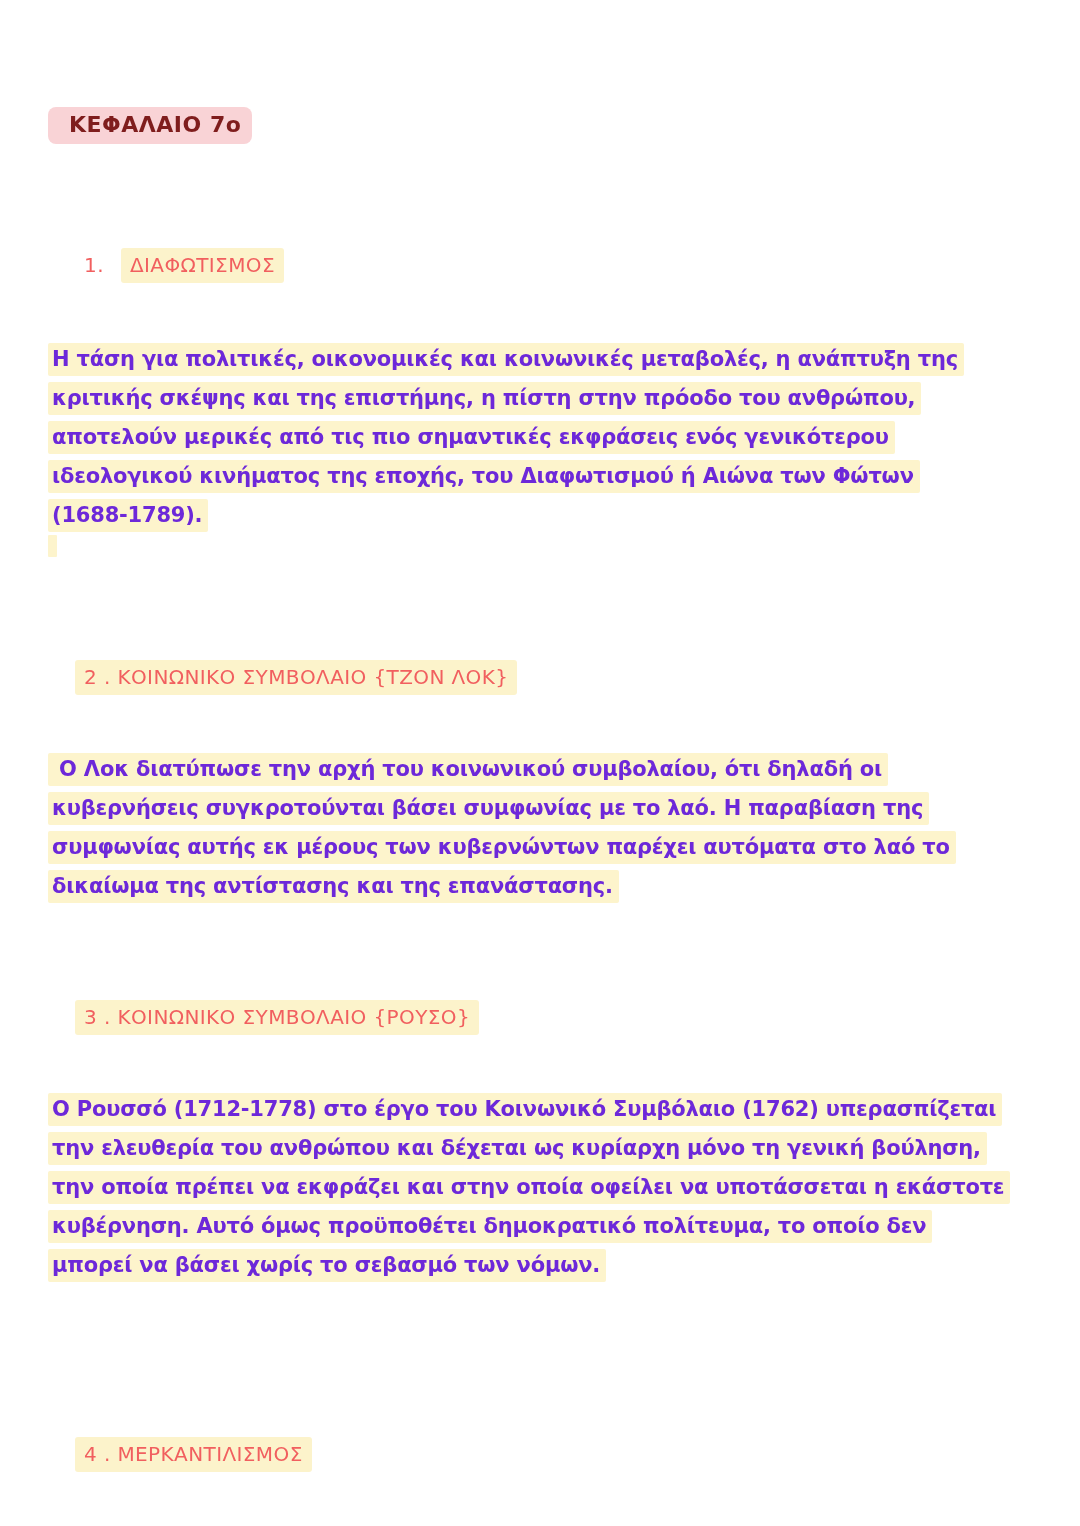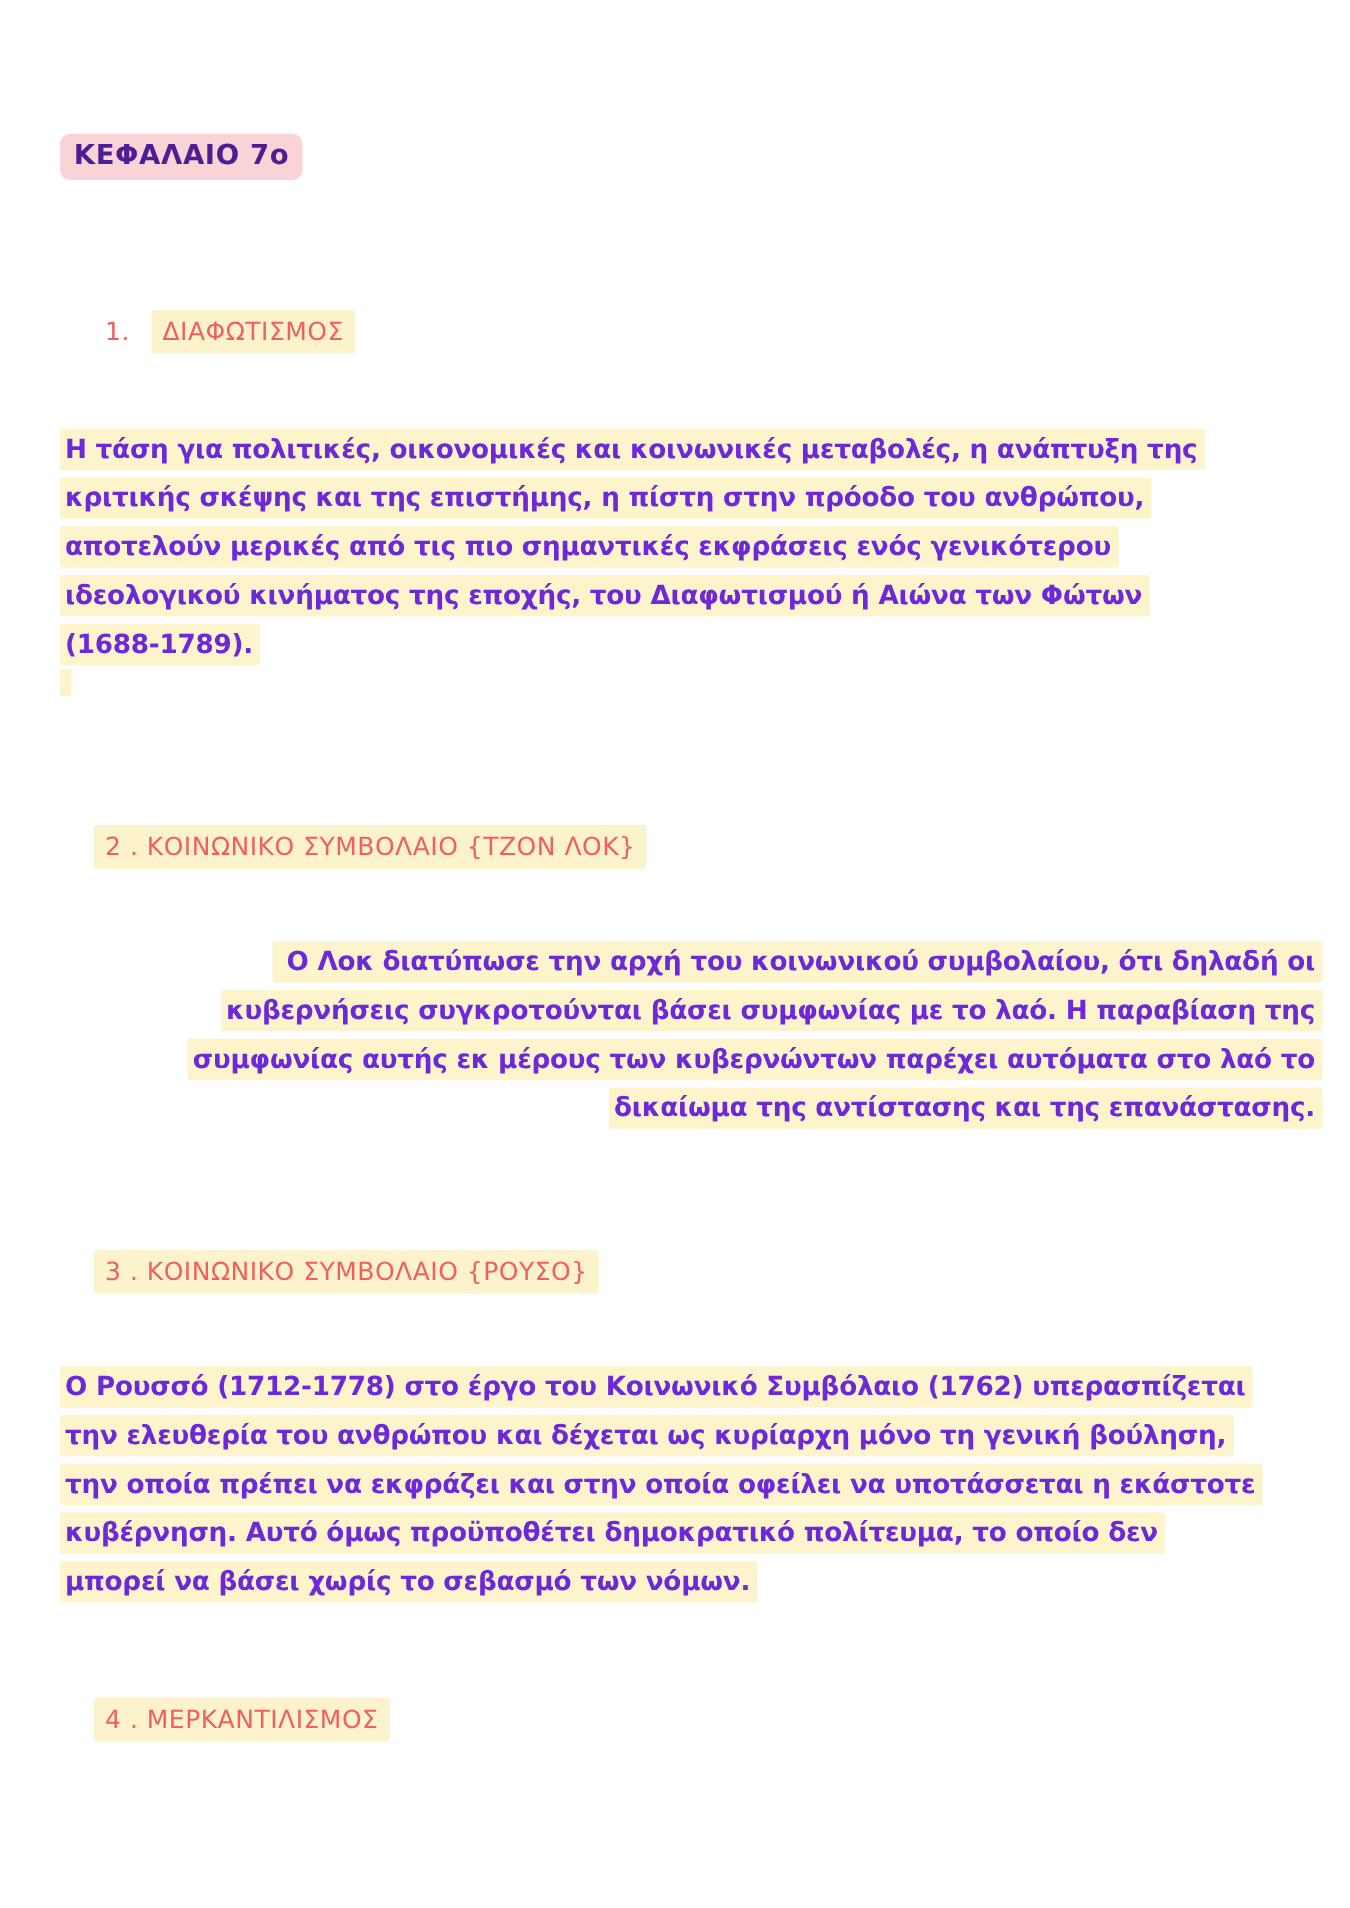--- a/index.html
+++ b/index.html
@@ -20,22 +20,22 @@
   
   .chapter-title {
     left: 48px;
     top: 112px;
     font-size: 22px;
     font-weight: 700;
     letter-spacing: 0.5px;
   }
   .chapter-title .hl-pink {
     background: #f9d3d6;
-    color: #4c1d95;
-    padding: 5px 11px 7px 11px;
+    color: #7f1d1d;
+    padding: 5px 11px 7px 21px;
     border-radius: 8px;
     white-space: pre;
   }
 
   
   .heading {
     font-size: 20px;
     font-weight: 400;
     letter-spacing: 0.4px;
     color: #f15f5f;
@@ -45,33 +45,33 @@
     background: #fcf3cb;
     color: #f15f5f;
     padding: 5px 9px 6px 9px;
     border-radius: 3px;
     white-space: pre;
   }
   .heading-1 { left: 57px; top: 229px; }
   .heading-1 .section-number { margin-right: 17px; }
   .heading-2 { left: 48px; top: 641px; }
   .heading-3 { left: 48px; top: 981px; }
-  .heading-4 { left: 48px; top: 1339px; }
+  .heading-4 { left: 48px; top: 1418px; }
 
   
   .para {
     left: 48px;
     width: 1010px;
     font-size: 21px;
     font-weight: 700;
     color: #6d28d9;
     letter-spacing: -0.2px;
   }
   .para-1 { top: 340px; }
-  .para-2 { top: 750px; text-align: right; }
+  .para-2 { top: 750px; }
   .para-3 { top: 1090px; }
   .para-line {
     line-height: 39px;
     white-space: pre;
   }
   .para-line .hl-yellow-body {
     background: #fdf4cc;
     padding: 4px 6px 5px 4px;
     border-radius: 2px;
     white-space: pre;

